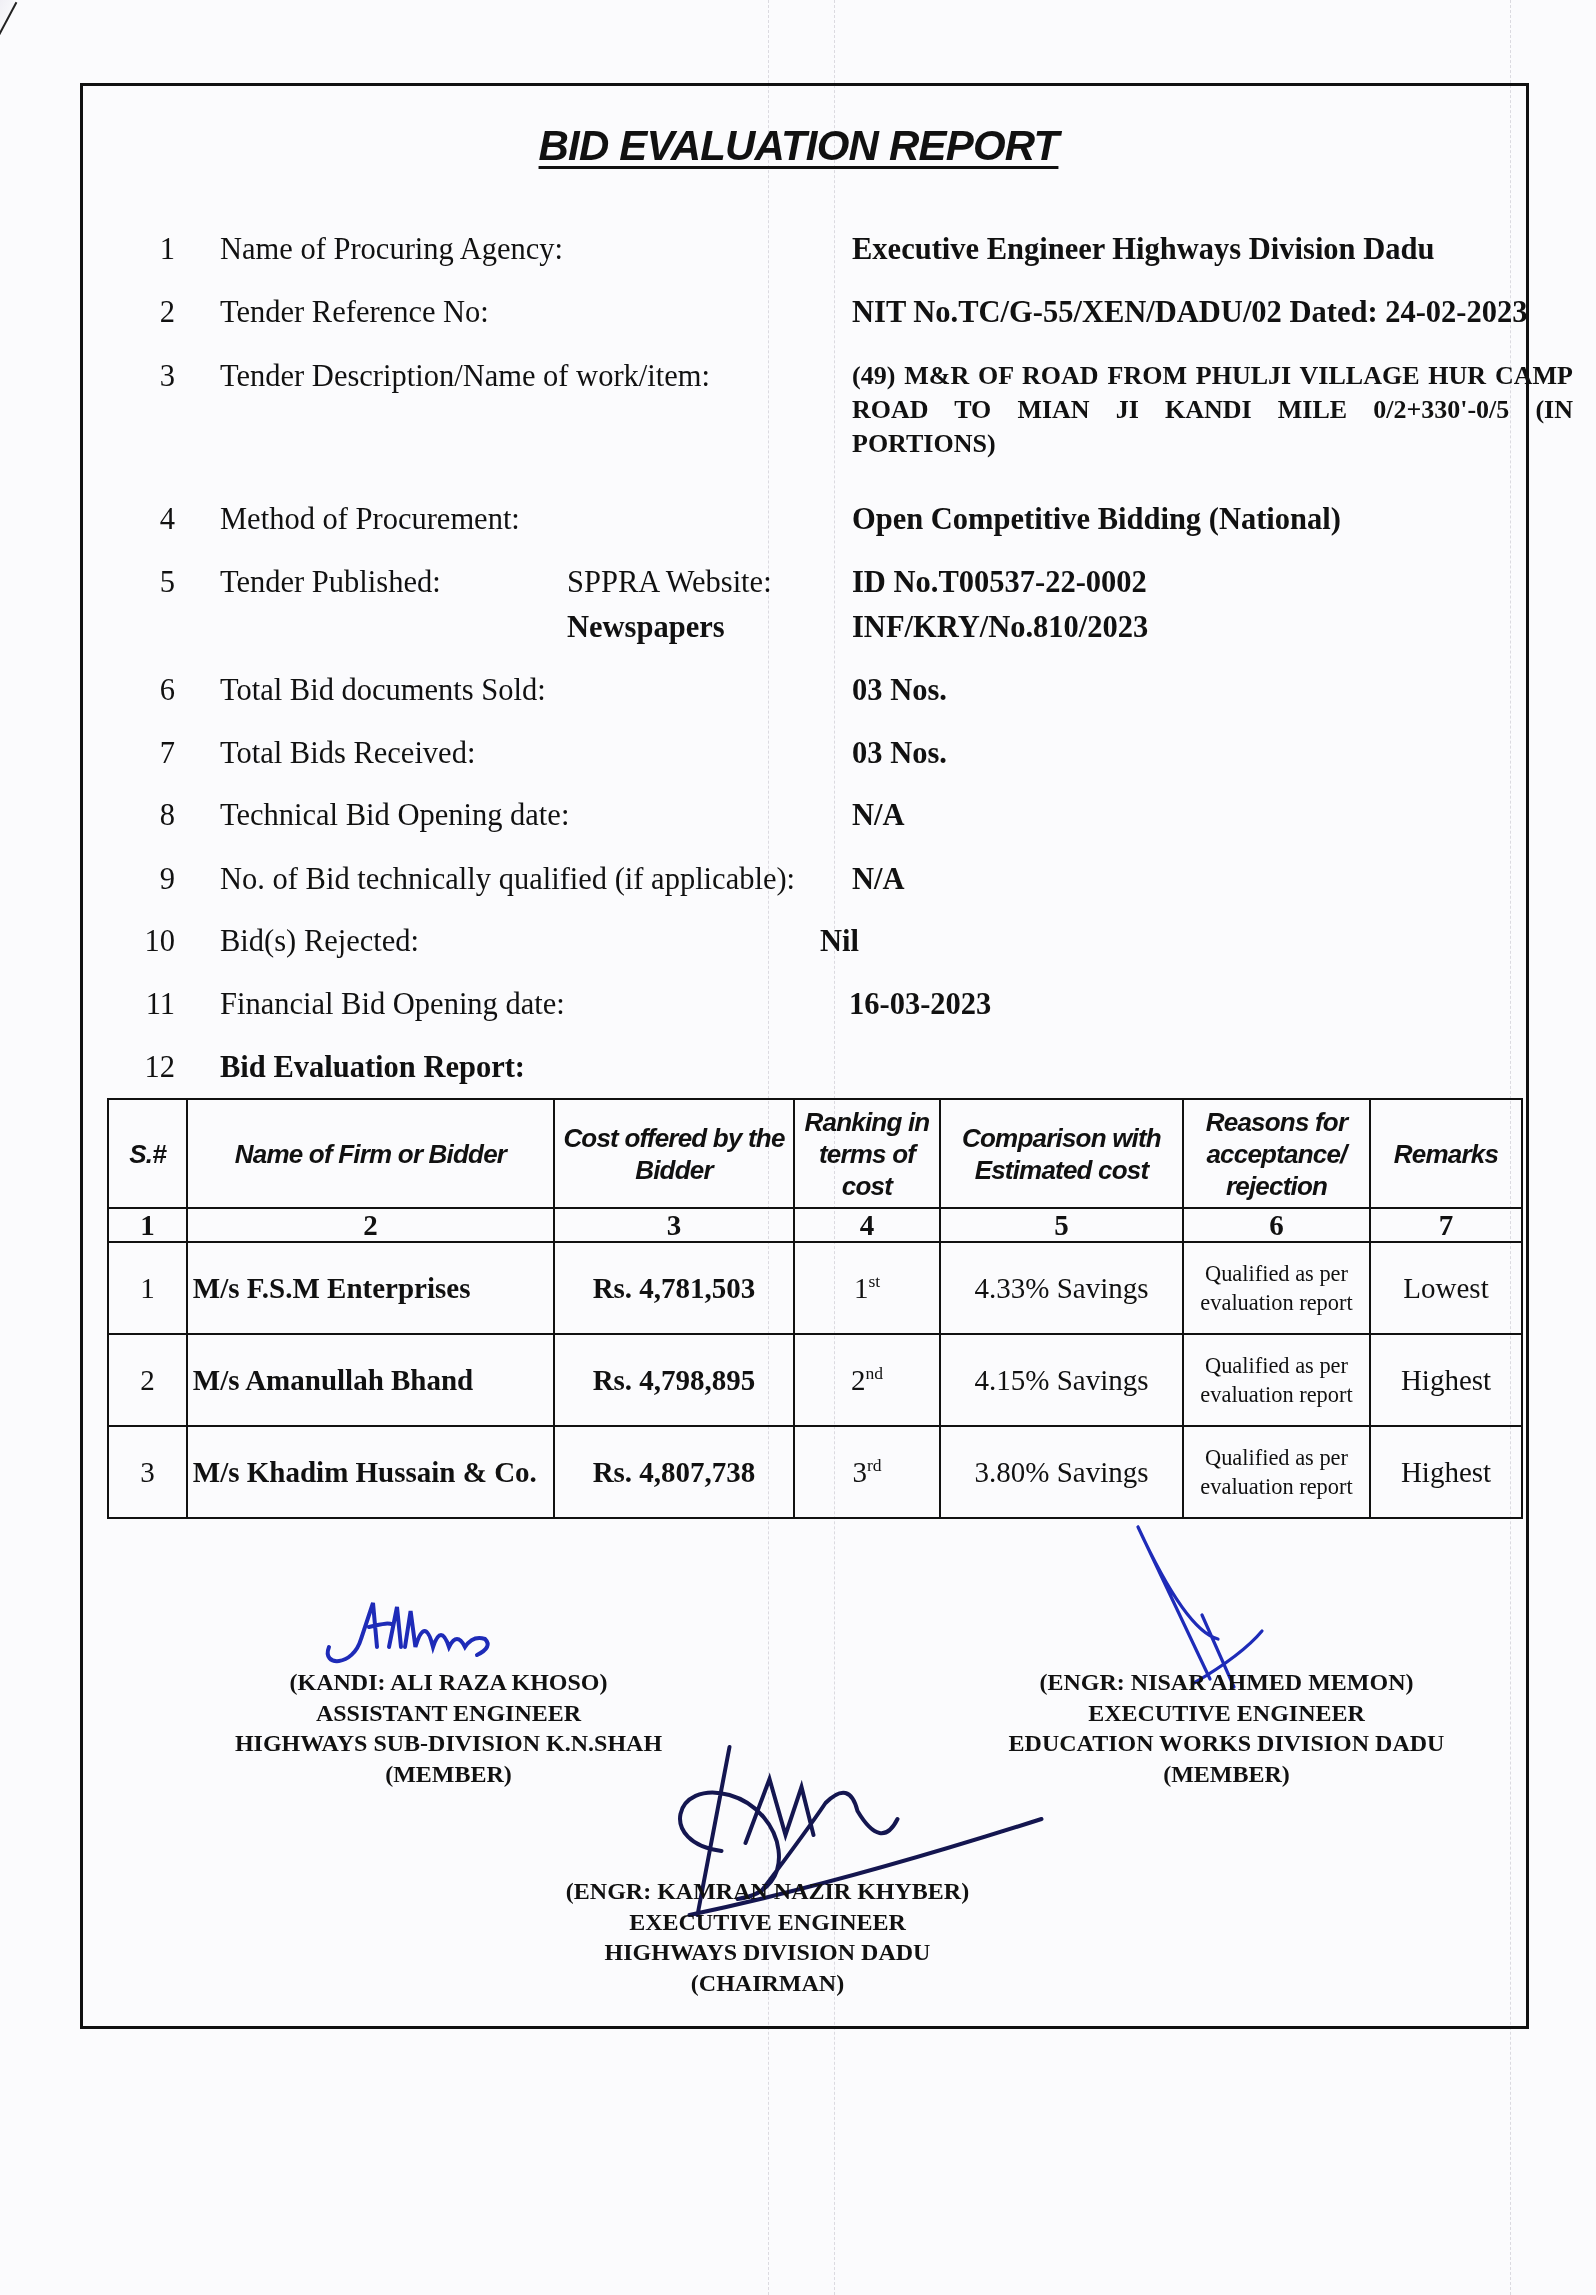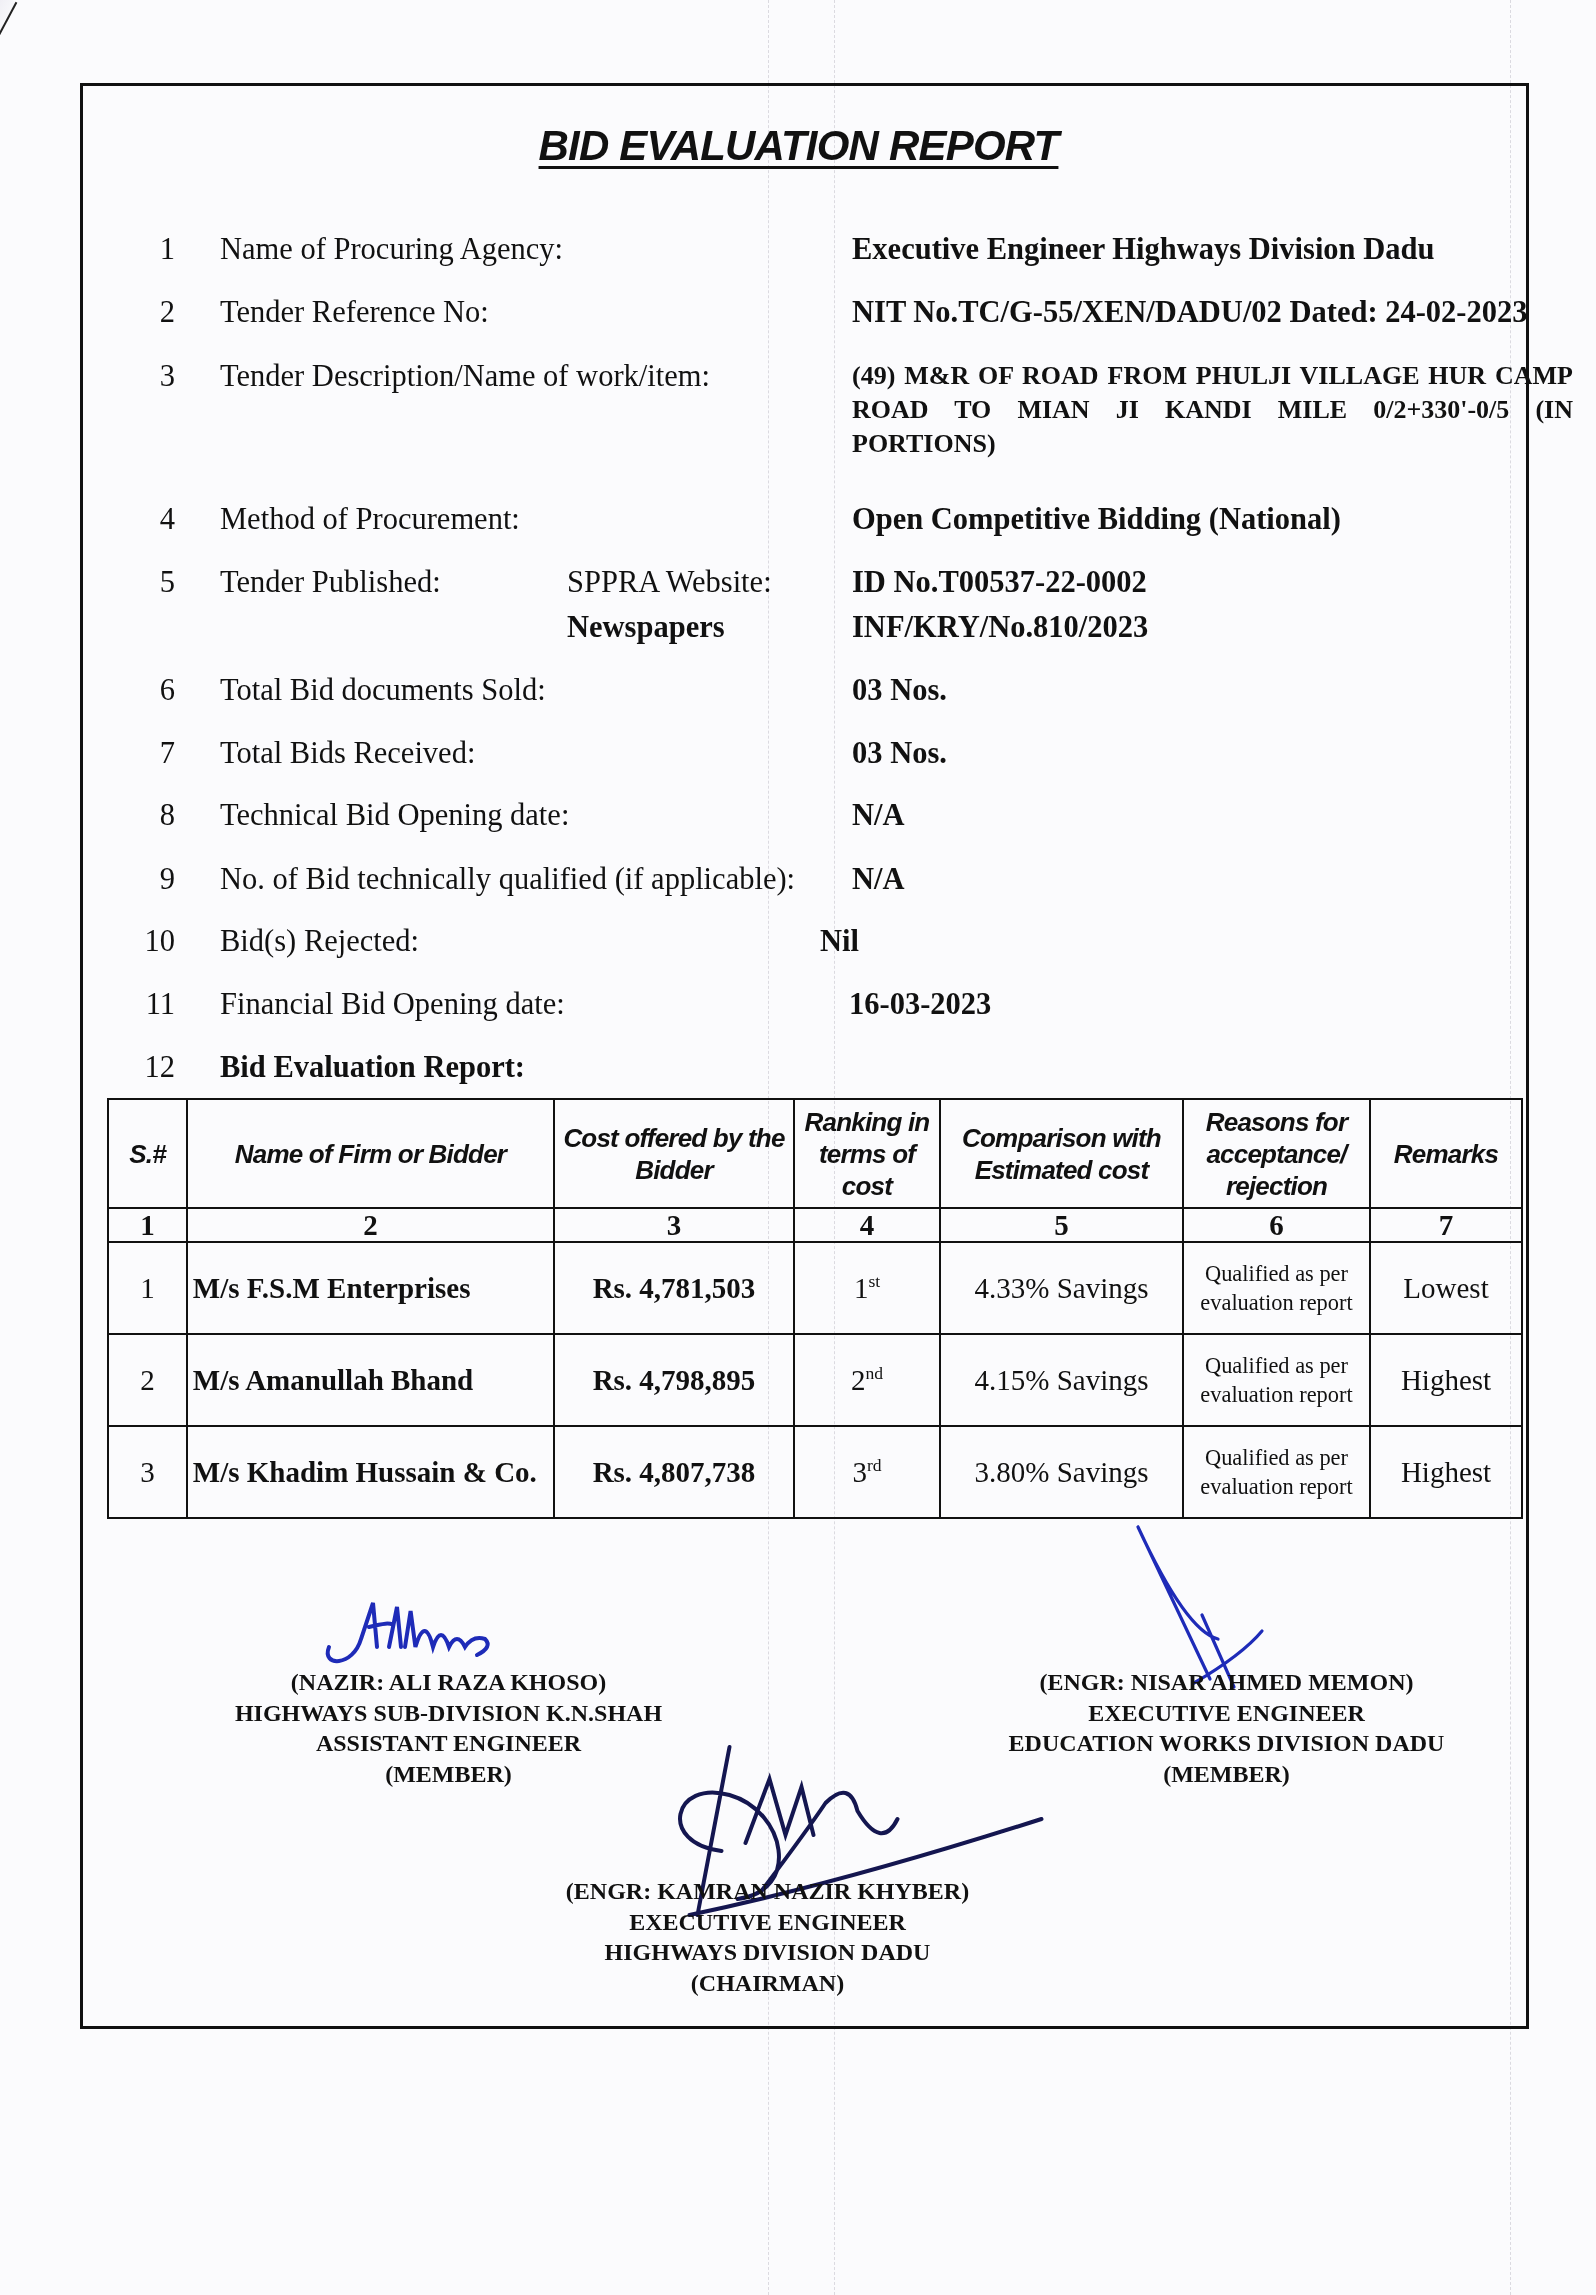--- a/index.html
+++ b/index.html
@@ -197,23 +197,23 @@
   <path d="M20 70 C 10 95, 50 95, 60 60 L 75 15 L 80 70 M 70 45 C 90 40, 95 40, 100 42 M 95 70 L 105 20 L 110 70 M 115 70 L 122 25 L 128 70 Q 140 30 150 70 Q 160 40 170 70 Q 180 50 190 70 Q 200 55 215 60 Q 225 70 205 80" fill="none" stroke="#1e2bb8" stroke-width="5" stroke-linecap="round"></path>
 </svg>
 <svg class="sig-ink" style="left:1122px;top:1519px" width="176" height="184" viewBox="0 0 220 230">
   <path d="M20 10 L 110 200 M 20 10 Q 80 140 120 150 M 100 120 L 140 210 M 90 205 Q 150 170 175 140" fill="none" stroke="#1e2bb8" stroke-width="4" stroke-linecap="round"></path>
 </svg>
 <svg class="sig-ink" style="left:641px;top:1731px" width="417" height="192" viewBox="0 0 520 240">
   <path d="M110 20 L 70 230 M 100 150 C 20 140, 40 60, 110 80 C 180 100, 200 200, 120 210 M 130 140 L 160 60 L 180 130 L 200 70 L 215 130 M 150 200 Q 210 120 230 90 Q 260 60 270 100 Q 300 150 320 110 M 60 230 Q 250 190 500 110" fill="none" stroke="#141650" stroke-width="5" stroke-linecap="round"></path>
 </svg>
 
 <div class="sig" style="left:168px;top:1667px;width:561px">
-  <div>(NAZIR: ALI RAZA KHOSO)</div>
+  <div>(KANDI: ALI RAZA KHOSO)</div>
+  <div>ASSISTANT ENGINEER</div>
   <div>HIGHWAYS SUB-DIVISION K.N.SHAH</div>
-  <div>ASSISTANT ENGINEER</div>
   <div class="role-tag">(MEMBER)</div>
 </div>
 
 <div class="sig" style="left:946px;top:1667px;width:561px">
   <div>(ENGR: NISAR AHMED MEMON)</div>
   <div>EXECUTIVE ENGINEER</div>
   <div>EDUCATION WORKS DIVISION DADU</div>
   <div class="role-tag">(MEMBER)</div>
 </div>
 

